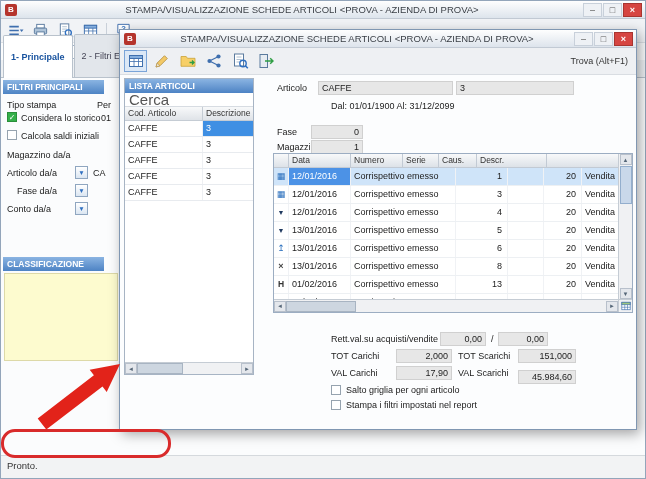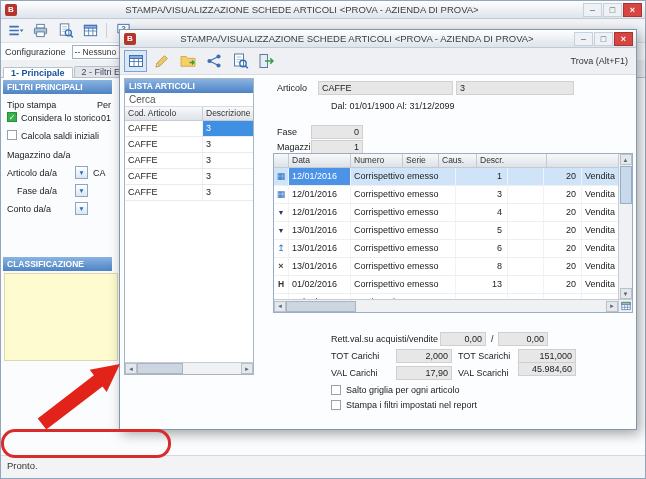--- a/index.html
+++ b/index.html
@@ -24,24 +24,24 @@
               background:#f1f3f6;border-bottom:1px solid #dde1e6;}
   .tbi{width:22px;height:20px;display:flex;align-items:center;justify-content:center;}
   .tbi svg{width:17px;height:17px;}
   .tbsep{width:1px;height:15px;background:#c9d0d9;margin:0 2px;}
   .bw-config{height:17px;display:flex;align-items:center;padding:0 4px;gap:6px;font-size:9px;color:#333;}
   .combo{display:flex;align-items:center;height:14px;width:58px;border:1px solid #9fb0c4;
          background:#fff;font-size:8.5px;padding:0 2px;color:#333;overflow:hidden;white-space:nowrap;}
   .combo .arr{margin-left:auto;color:#3a78c2;font-size:6px;padding-left:2px;}
   .bw-tabs{display:flex;align-items:flex-end;height:18px;padding:0 2px;
            border-bottom:1px solid #b9c2cc;background:#eef1f4;}
-  .tab{padding:0 7px;font-size:9px;color:#445;background:#e2e6eb;border:1px solid #b9c2cc;
+  .tab{padding:16px 7px;font-size:9px;color:#445;background:#e2e6eb;border:1px solid #b9c2cc;
        border-bottom:none;margin-right:1px;border-radius:2px 2px 0 0;white-space:nowrap;}
   .tab.active{background:#fff;color:#17529e;font-weight:bold;position:relative;top:1px;}
-  .secheader{position:absolute;height:14px;left:2px;width:109px;
+  .secheader{position:absolute;height:14px;left:2px;width:101px;
              background:linear-gradient(#8ab4e2,#4d83c4);color:#fff;
              font-size:8.5px;font-weight:bold;line-height:14px;padding-left:4px;}
   .flabel{position:absolute;font-size:9px;color:#222;white-space:nowrap;}
   .fvalue{position:absolute;font-size:9px;color:#222;white-space:nowrap;overflow:hidden;}
   .cb{display:inline-block;width:10px;height:10px;border:1px solid #96a3af;background:#fff;flex:none;}
   .cb.checked{background:#35b04a;border-color:#2a8f3a;color:#fff;font-size:8px;line-height:10px;text-align:center;}
   .cb.checked::after{content:"✓";}
   .dropbtn{position:absolute;width:13px;height:13px;border:1px solid #8fa6c0;
            background:linear-gradient(#fff,#dbe6f2);color:#2f6fc0;font-size:6.5px;
            text-align:center;line-height:12px;}
@@ -62,21 +62,21 @@
               background:#eef0f3;border-bottom:1px solid #d9dde2;}
   .tbi2{width:23px;height:22px;display:flex;align-items:center;justify-content:center;border:1px solid transparent;}
   .tbi2 svg{width:18px;height:18px;}
   .tbi2.selected{background:#dce8f6;border-color:#7aa4d8;}
   .findlabel{margin-left:auto;font-size:9px;color:#333;padding-right:4px;}
 
   .listpanel{position:absolute;left:4px;top:48px;width:130px;height:297px;border:1px solid #a7b4c4;
              background:#fff;display:flex;flex-direction:column;}
   .lp-header{height:14px;flex:none;background:linear-gradient(#8ab4e2,#4d83c4);color:#fff;
              font-size:8.5px;font-weight:bold;line-height:14px;padding-left:4px;}
-  .lp-search{height:14px;flex:none;border-bottom:1px solid #d7dce2;font-size:10px;color:#555;
+  .lp-search{height:14px;flex:none;border-bottom:1px solid #d7dce2;font-size:15px;color:#555;
              line-height:13px;padding-left:4px;background:#fff;}
   .lp-cols{display:flex;height:14px;flex:none;background:linear-gradient(#f8f9fa,#dfe3e8);
            border-bottom:1px solid #c5ccd4;font-size:8.5px;color:#333;}
   .lp-cols .c1{width:78px;border-right:1px solid #c5ccd4;padding-left:3px;line-height:13px;}
   .lp-cols .c2{flex:1;padding-left:3px;line-height:13px;}
   .lp-body{flex:1;overflow:hidden;}
   .lrow{display:flex;height:16px;border-bottom:1px solid #e8ebef;font-size:9px;}
   .lrow .lcell{line-height:15px;overflow:hidden;}
   .lrow .c1{width:78px;padding-left:3px;border-right:1px solid #eef0f3;}
   .lrow .c2{flex:1;padding-left:3px;}
@@ -433,21 +433,21 @@
     <span class="ro num" style="left:378px;top:302px;width:50px;">0,00</span>
 
     <span class="flabel" style="left:211px;top:321px;">TOT Carichi</span>
     <span class="ro num" style="left:276px;top:319px;width:56px;">2,000</span>
     <span class="flabel" style="left:338px;top:321px;">TOT Scarichi</span>
     <span class="ro num" style="left:398px;top:319px;width:58px;">151,000</span>
 
     <span class="flabel" style="left:211px;top:338px;">VAL Carichi</span>
     <span class="ro num" style="left:276px;top:336px;width:56px;">17,90</span>
     <span class="flabel" style="left:338px;top:338px;">VAL Scarichi</span>
-    <span class="ro num" style="left:398px;top:332px;width:58px;">45.984,60</span>
+    <span class="ro num" style="left:398px;top:340px;width:58px;">45.984,60</span>
 
     <div class="optwrap">
         <div class="optrow">
           <span class="cb"></span>
           <span>Salto griglia per ogni articolo</span>
         </div>
         <div class="optrow">
           <span class="cb"></span>
           <span>Stampa i filtri impostati nel report</span>
         </div>

